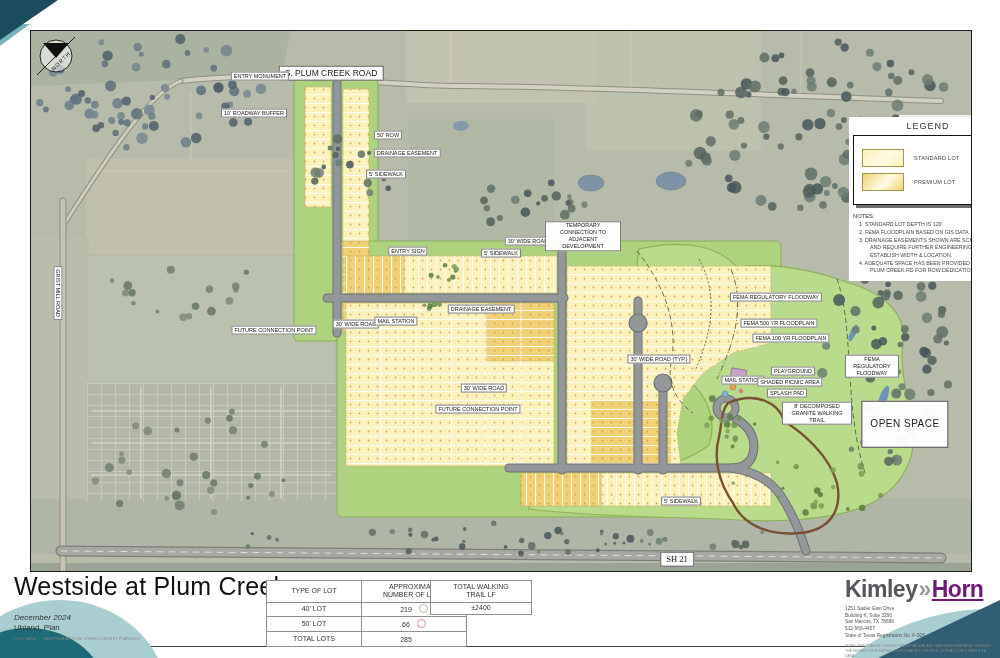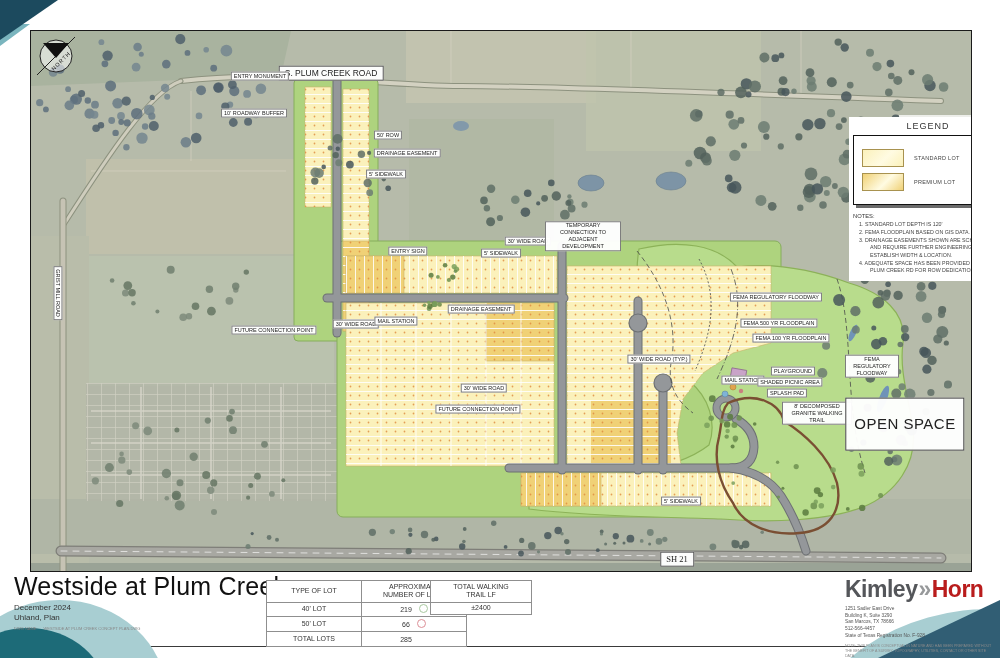--- a/index.html
+++ b/index.html
@@ -9,21 +9,21 @@
   .map-area{position:absolute;left:30px;top:30px;width:940px;height:540px;
             border:1px solid #1a1a1a;overflow:hidden;background:#b6bbaa;}
   .map-area svg{position:absolute;left:0;top:0;}
   #map-labels{position:absolute;left:0;top:0;width:100%;height:100%;}
   .map-label{position:absolute;transform:translate(-50%,-50%);background:rgba(255,255,255,.96);
              border:1px solid #7d7d7d;color:#222;font-size:5.5px;line-height:1.25;
              padding:0 2px;white-space:nowrap;z-index:5;}
   .map-label.wrap{white-space:normal;text-align:center;}
   .map-label.rot{transform:translate(-50%,-50%) rotate(90deg);}
   .map-label.lg{font-size:8.5px;padding:1px 5px;border-color:#555;}
-  .map-label.xl{font-size:15px;padding:16px 8px;letter-spacing:.5px;border-color:#444;}
+  .map-label.xl{font-size:10px;padding:16px 8px;letter-spacing:.5px;border-color:#444;}
   
   .legend-panel{position:absolute;left:818px;top:86px;width:150px;background:#fff;
                 padding:4px 4px 6px 4px;z-index:6;}
   .legend-title{text-align:center;font-size:9px;letter-spacing:1px;color:#333;margin-bottom:4px;}
   .legend-box{border:1.3px solid #111;box-shadow:3px 3px 0 #6b6b6b;padding:7px 8px;background:#fff;}
   .legend-row{display:flex;align-items:center;margin:6px 0;}
   .swatch{width:40px;height:16px;border:1px solid #a8924f;margin-right:10px;flex:0 0 auto;}
   .legend-label{font-size:5.5px;color:#444;letter-spacing:.3px;}
   .notes{margin-top:8px;}
   .notes-title{font-size:5.8px;color:#333;margin-bottom:2px;}
@@ -36,39 +36,39 @@
   .scalebar{position:absolute;left:868px;top:84px;width:78px;z-index:6;background:rgba(255,255,255,.75);
             padding:2px 3px 4px 3px;}
   .scale-title{font-size:4.6px;text-align:center;color:#333;letter-spacing:.3px;}
   .scale-ticks{position:relative;height:7px;font-size:4.6px;color:#333;}
   .scale-ticks span{position:absolute;transform:translateX(-50%);}
   .scale-band{position:relative;height:6px;border:0.8px solid #222;}
   .scale-band .seg{position:absolute;height:50%;}
   
   .title-block{position:absolute;left:14px;top:572px;z-index:4;}
   .sheet-title{font-size:25px;line-height:1.12;color:#111;letter-spacing:.2px;}
-  .sheet-date{font-size:8px;color:#333;margin-top:3px;}
+  .sheet-date{font-size:8px;color:#333;margin-top:13px;font-style:italic;}
   .sheet-loc{font-size:8px;color:#333;margin-top:1px;}
   .plot-stamp{margin-top:4px;font-size:4px;color:#888;line-height:1.5;}
   .plot-stamp b{font-weight:normal;color:#777;margin-right:6px;}
   table.mini{border-collapse:collapse;background:#fff;z-index:4;position:absolute;}
   table.mini td{border:0.9px solid #8f8f8f;font-size:7px;color:#333;text-align:center;
                 padding:1.5px 6px;line-height:1.25;}
   .lot-table{left:266px;top:580px;}
   .lot-table td.c1{width:82px;} .lot-table td.c2{width:92px;}
   .trail-table{left:430px;top:580px;} .trail-table td{width:88px;}
   .pre{white-space:pre-line;}
   .marker{display:inline-block;width:7px;height:7px;border-radius:50%;margin-left:7px;
           vertical-align:-1px;border:1px solid transparent;}
   .marker-green{border-color:#a9c9a0;} .marker-red{border-color:#dc8f97;}
   .marker-hidden{visibility:hidden;}
   
   .kh{position:absolute;left:845px;top:576px;z-index:4;width:150px;}
   .kh-logo{font-size:23px;font-weight:bold;letter-spacing:-0.5px;white-space:nowrap;}
-  .kh-k{color:#54565a;margin-top:20px;} .kh-c{color:#97999b;padding:0 1px;} .kh-h{color:#b91c1c;}
+  .kh-k{color:#54565a;margin-top:20px;} .kh-c{color:#97999b;padding:0 1px;} .kh-h{color:#701a75;text-decoration:underline;}
   .kh-addr{margin-top:3px;font-size:4.8px;color:#555;line-height:1.4;}
   .kh-disc{margin-top:4px;font-size:3.6px;color:#8a8a8a;line-height:1.4;width:150px;}
   
   .deco{position:absolute;z-index:1;}
   .corner-tl-dark{left:0;top:0;width:58px;height:40px;background:#1c4a5e;
                   clip-path:polygon(0 0,100% 0,0 100%);z-index:3;}
   .corner-tl-teal{left:0;top:24px;width:30px;height:22px;background:#7ab5be;
                   clip-path:polygon(0 0,100% 0,0 100%);z-index:2;}
   .blob-light{left:-48px;top:600px;width:215px;height:195px;border-radius:50%;background:#a8ced2;}
   .blob-dark{left:-52px;top:628px;width:160px;height:140px;border-radius:50%;background:#1d6b78;}

